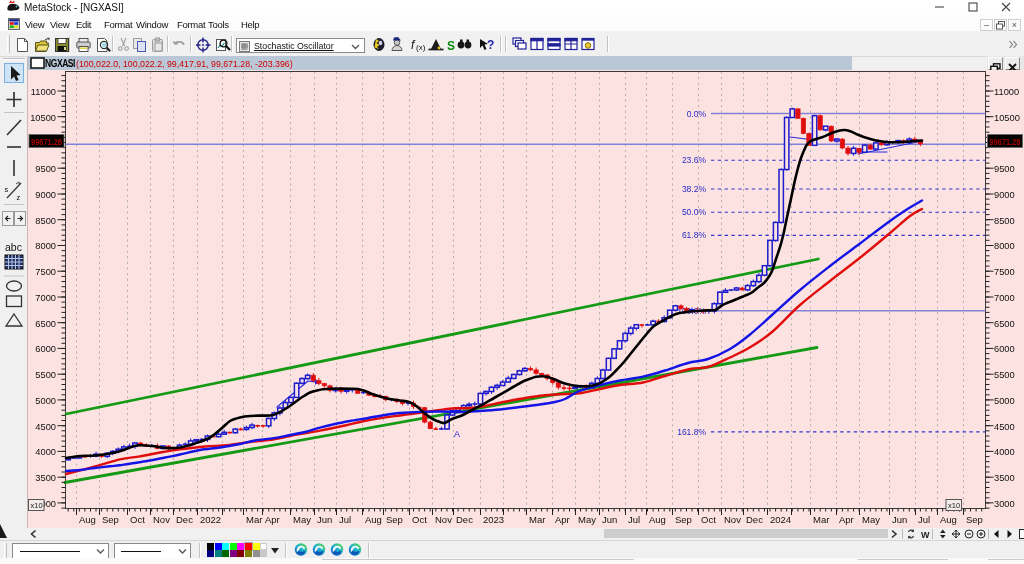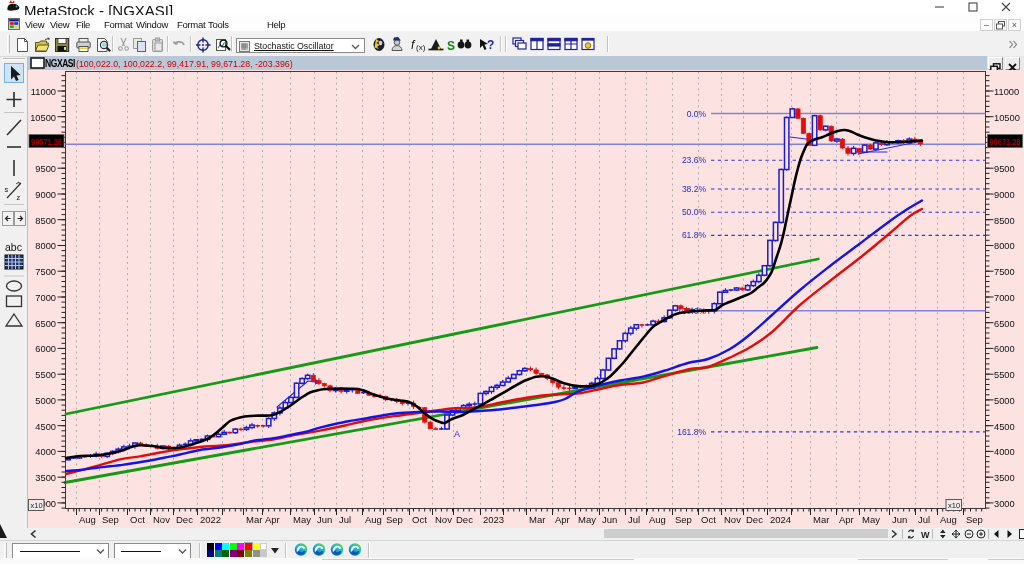--- a/index.html
+++ b/index.html
@@ -1,29 +1,29 @@
 <!DOCTYPE html>
 <html><head>
 <meta charset="utf-8">
 <style>
 * { margin:0; padding:0; box-sizing:border-box; }
 html,body { width:1024px; height:564px; overflow:hidden; }
 body { font-family:"Liberation Sans", sans-serif; background:#f0f0f0; position:relative; }
 .abs { position:absolute; }
 #titlebar { left:0; top:0; width:1024px; height:15px; background:#ffffff; }
-#title-txt { left:24px; top:2px; font-size:15px; color:#111; }
+#title-txt { left:24px; top:2px; font-size:10px; color:#111; }
 #menubar { left:0; top:15px; width:1024px; height:16px; background:#fdfdfd; }
 .menu { top:19px; font-size:9.5px; letter-spacing:-0.3px; color:#111; }
 .mdibtn { top:19px; width:13px; height:12px; border:1px solid #cfcfcf; background:#fbfbfb; color:#555; font-size:9px; text-align:center; line-height:10px; }
 #toolbar { left:0; top:31px; width:1024px; height:26px; background:#f1f1f1; border-bottom:1px solid #d9d9d9; }
 .tsep { top:36px; width:2px; height:16px; border-left:1px solid #c3c3c3; border-right:1px solid #ffffff; }
 #combo { left:236px; top:38px; width:129px; height:15px; background:#fff; border:1px solid #8a8a8a; font-size:8.8px; color:#111; }
 #combo span { position:absolute; left:17px; top:2px;text-decoration:underline; }
 #palette { left:0; top:57px; width:28px; height:471px; background:#f0f0f0; border-right:1px solid #c9b8b6; }
-#chead { left:28px; top:56px; width:996px; height:15px; background:#b9c7d6; border-bottom:1px solid #7e8c99; }
+#chead { left:28px; top:56px; width:824px; height:15px; background:#b9c7d6; border-bottom:1px solid #7e8c99; }
 #chead-name { left:17px; top:2px; font-size:10px; color:#000; font-weight:bold; letter-spacing:-0.5px; transform:scaleX(0.85); transform-origin:left top; }
 #chead-vals { left:48px; top:2.5px; font-size:8.8px; color:#d00000; }
 #scrollrow { left:28px; top:528px; width:996px; height:12px; background:#f0f0f0; }
 #scrollthumb { left:604px; top:529px; width:284px; height:9px; background:#cdcdcd; }
 #bottombar { left:0; top:540px; width:1024px; height:24px; background:#f0f0f0; border-top:1px solid #d5d5d5; }
 .bcombo { top:543px; height:17px; background:#fff; border:1px solid #8a8a8a; }
 .bsep { top:543px; width:2px; height:17px; border-left:1px solid #c3c3c3; border-right:1px solid #ffffff; }
 .sw { position:absolute; width:7px; height:6.5px; }
 text { font-family:"Liberation Sans", sans-serif; }
 </style>
@@ -47,26 +47,26 @@
 <svg class="abs" style="left:8px;top:18px" width="12" height="12" viewBox="0 0 12 12">
  <rect x="0.5" y="0.5" width="11" height="11" fill="#d8d8d8" stroke="#666"></rect>
  <rect x="1.2" y="1.2" width="9.6" height="2.2" fill="#111a8c"></rect>
  <rect x="1.8" y="4.2" width="4" height="2.6" fill="#e21616"></rect>
  <rect x="6.2" y="4.2" width="4" height="2.6" fill="#1636e2"></rect>
  <rect x="1.8" y="7.4" width="4" height="2.6" fill="#16b816"></rect>
  <rect x="6.2" y="7.4" width="4" height="2.6" fill="#e2e216"></rect>
 </svg>
 <div class="menu abs" style="left:25px">View</div>
 <div class="menu abs" style="left:50px">View</div>
-<div class="menu abs" style="left:76px">File</div>
+<div class="menu abs" style="left:76px">Edit</div>
 <div class="menu abs" style="left:104px">Format</div>
 <div class="menu abs" style="left:136px">Window</div>
 <div class="menu abs" style="left:177px">Format</div>
 <div class="menu abs" style="left:208px">Tools</div>
-<div class="menu abs" style="left:267px">Help</div>
+<div class="menu abs" style="left:241px">Help</div>
 <div class="mdibtn abs" style="left:980px">–</div>
 <div class="mdibtn abs" style="left:994px"><svg width="9" height="9" viewBox="0 0 9 9" style="margin-top:1px">
       <rect x="2.5" y="0.5" width="6" height="4.5" fill="#fff" stroke="#555"></rect>
       <rect x="0.5" y="3" width="6" height="5" fill="#fff" stroke="#555"></rect>
     </svg></div>
 <div class="mdibtn abs" style="left:1008px">×</div>
 
 <div id="toolbar" class="abs"></div>
 <div class="abs" style="left:7px;top:35px;width:3px;height:18px;border-left:1px solid #fff;border-right:1px solid #bdbdbd"></div>
 

